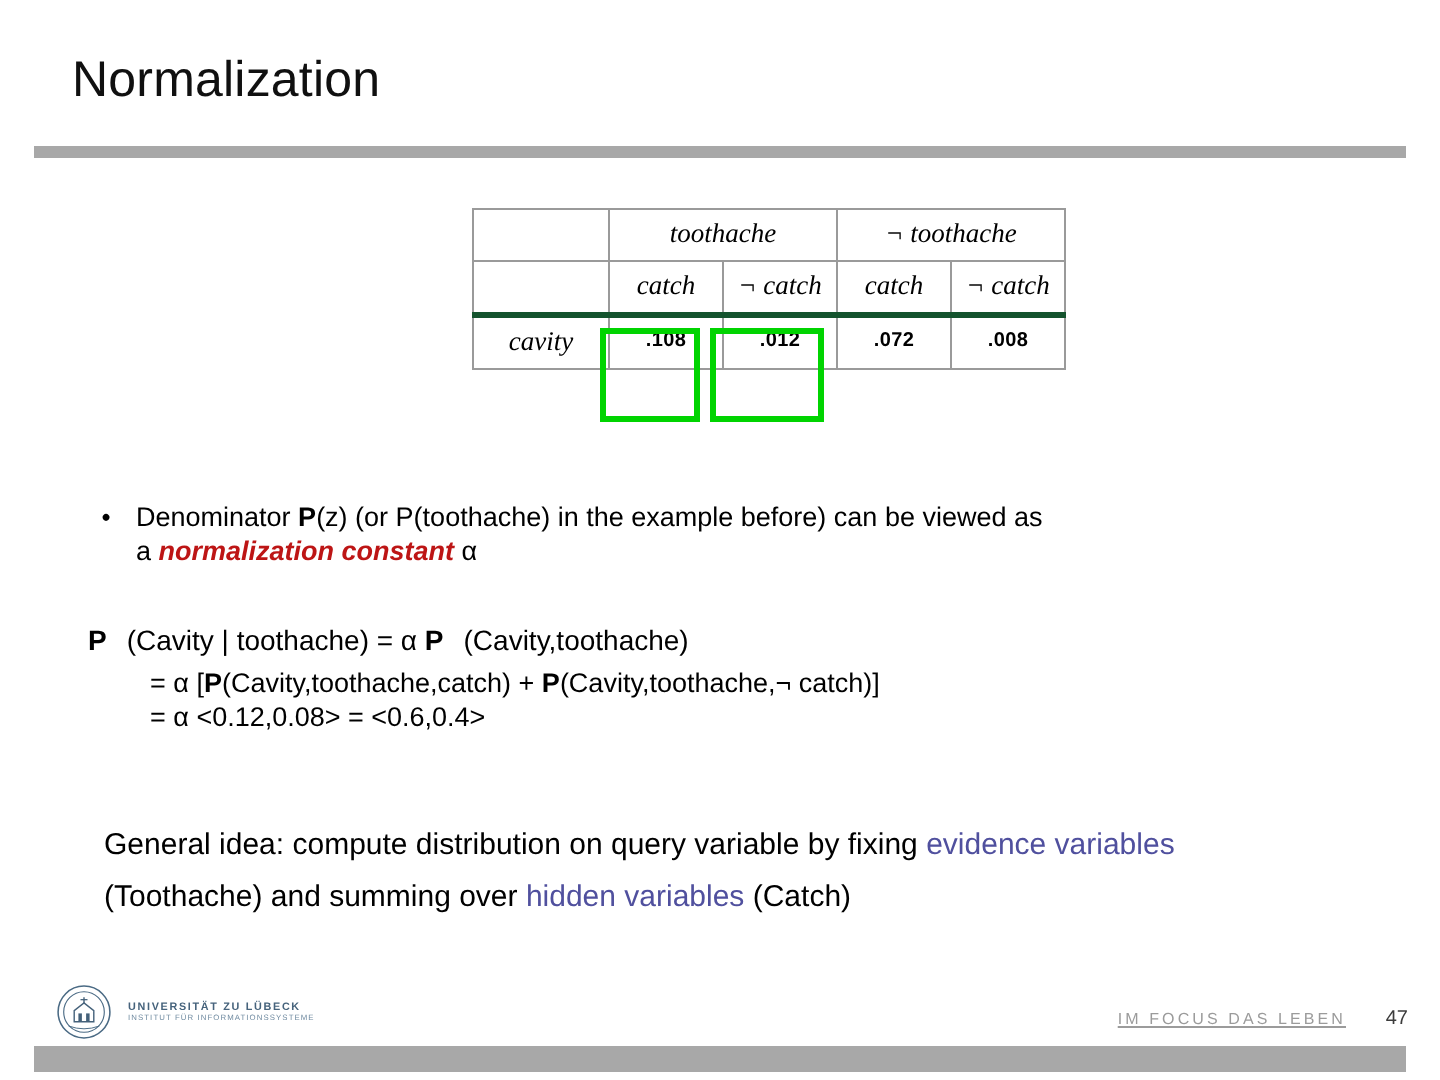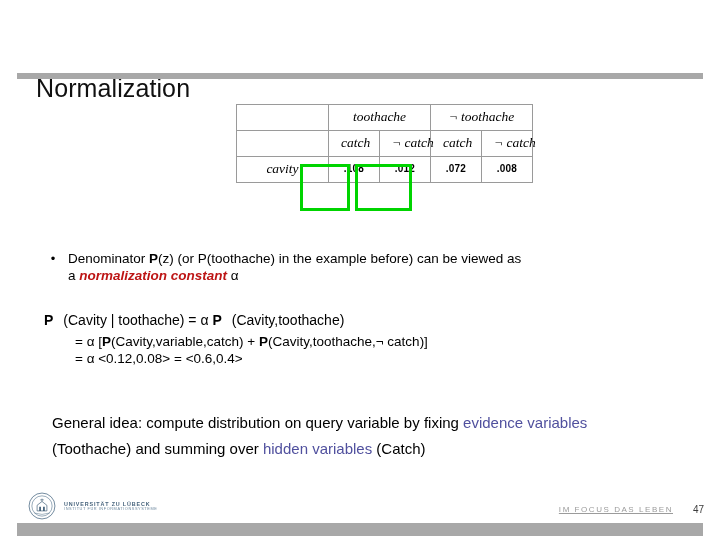--- a/index.html
+++ b/index.html
@@ -19,21 +19,20 @@
   
   #slide-title {
     position: absolute;
     left: 36px;
     top: 26px;
     font-size: 25px;
     font-weight: 400;
     letter-spacing: 0.1px;
     color: #101010;
     white-space: nowrap;
-    margin-top: 48px;
   }
   #title-rule {
     position: absolute;
     left: 17px;
     top: 73px;
     width: 686px;
     height: 6px;
     background: #a8a8a8;
   }
 
@@ -48,35 +47,35 @@
     border-collapse: collapse;
     font-family: "Liberation Serif", serif;
     font-style: italic;
     font-size: 13.5px;
     table-layout: fixed;
     width: 297px;
     background: #ffffff;
   }
   table.prob-table td {
     border: 1px solid #9a9a9a;
-    padding: 2px 12px;
+    padding: 2px 0;
     height: 21px;
     text-align: center;
     vertical-align: middle;
     line-height: 1.05;
     white-space: nowrap;
   }
   
   table.prob-table {
     border: 1px solid #8d8d8d;
   }
   
   td.vsep-l { border-left: 3px solid #000000; }
   
-  tr.data-first > td { border-top: 1px solid #14532d; margin-top: 40px; }
+  tr.data-first > td { border-top: 3px solid #14532d; margin-top: 40px; }
 
   td.rowlab {
     text-align: right;
     padding-right: 9px;
     width: 67px;
   }
   td.num {
     font-family: "Liberation Sans", sans-serif;
     font-style: normal;
     font-weight: bold;
@@ -243,21 +242,21 @@
 </div>
 
 <div class="bullet-row">
   <div class="bullet-dot">•</div>
   <div class="bullet-text"><span>Denominator </span><span class="b">P</span><span>(z) (or P(toothache) in the example before) can be viewed as</span><br><span>a </span><span class="red">normalization constant</span><span> α</span></div>
 </div>
 
 <div id="eq-main"><span>P</span><span class="nb">(Cavity | toothache) = α </span><span>P</span><span class="nb">(Cavity,toothache)</span></div>
 
 <div id="eq-lines">
-  <div><span>= α [</span><span class="b">P</span><span>(Cavity,variable,catch) + </span><span class="b">P</span><span>(Cavity,toothache,¬ catch)]</span></div>
+  <div><span>= α [</span><span class="b">P</span><span>(Cavity,toothache,catch) + </span><span class="b">P</span><span>(Cavity,toothache,¬ catch)]</span></div>
   <div>= α &lt;0.12,0.08&gt; = &lt;0.6,0.4&gt;</div>
 </div>
 
 <div id="general-idea"><span>General idea: compute distribution on query variable by fixing </span><span class="blue">evidence variables</span><span> (Toothache) and summing over </span><span class="blue">hidden variables</span><span> (Catch)</span></div>
 
 <div id="footer-bar"></div>
 
 <div id="uni-logo">
   <svg id="uni-seal" viewBox="0 0 40 40">
     <circle cx="20" cy="20" r="18.5" fill="none" stroke="#4a6a84" stroke-width="1.1"></circle>

